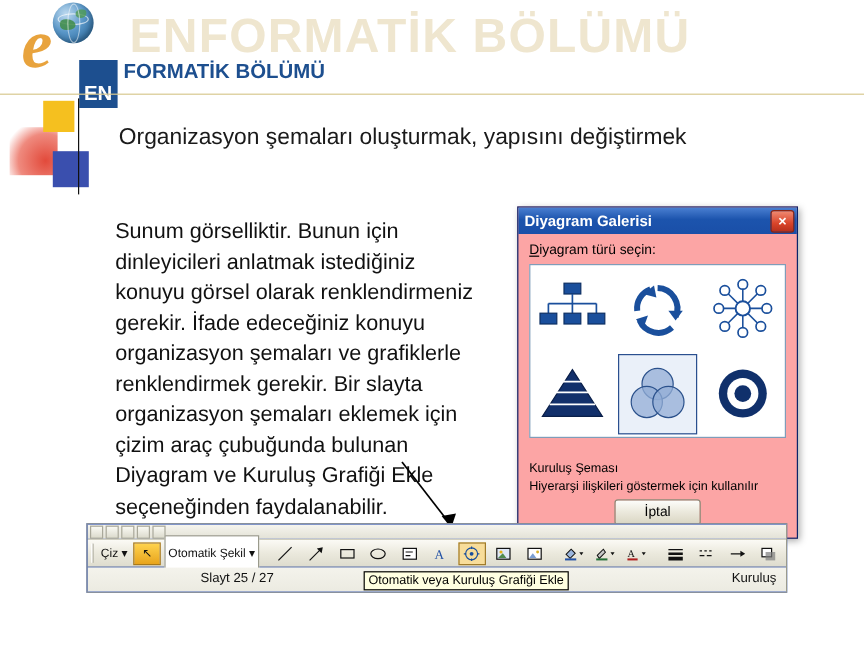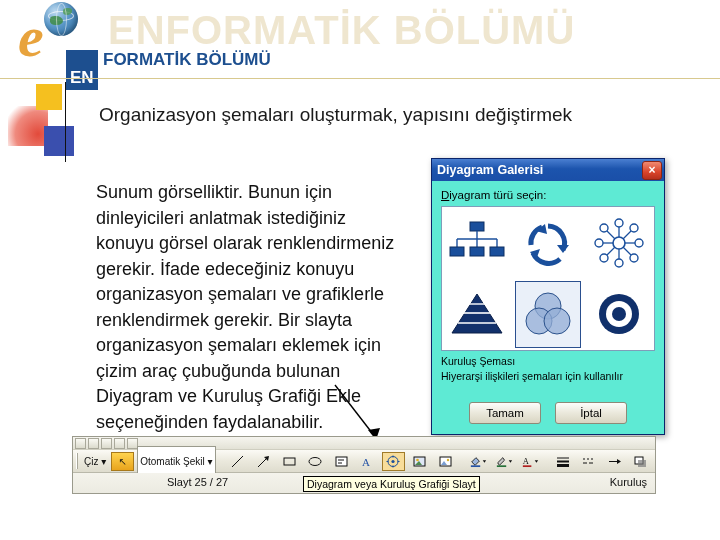--- a/index.html
+++ b/index.html
@@ -143,23 +143,23 @@
     left: 96px; top: 180px;
     width: 300px;
     font-size: 18px;
     line-height: 1.42;
     color: #111;
   }
 
   
   .dialog {
     position: absolute;
-    left: 431px; top: 158px;
+    left: 431px; top: 172px;
     width: 232px; height: 275px;
-    background: #5eead4;
+    background: #fca5a5;
     border: 1px solid #0a246a;
     box-shadow: 2px 2px 6px rgba(0,0,0,.35);
   }
   .dialog-title {
     height: 22px;
     background: linear-gradient(to bottom, #4a7fd1 0%, #1c54ad 45%, #1a4fa8 100%);
     display: flex; align-items: center;
     padding: 0 2px 0 5px;
   }
   .dialog-title-text {
@@ -194,21 +194,21 @@
     position: relative;
   }
   .cell.selected:after {
     content: "";
     position: absolute; left: 2px; top: 2px; right: 2px; bottom: 2px;
     border: 1px solid #2a4f8f;
     background: rgba(49,106,197,.10);
   }
   .cell svg { display: block; }
   .dialog-desc {
-    margin-top: 3px;
+    margin-top: 18px;
     font-size: 10.5px;
     color: #000;
     line-height: 1.45;
   }
   .dialog-desc .d1 { font-weight: normal; }
   .dialog-buttons {
     position: absolute;
     left: 0; bottom: 10px; width: 232px;
     display: flex; justify-content: center; gap: 14px;
   }
@@ -430,26 +430,25 @@
           <circle cx="25" cy="23" r="20" fill="#10306b"></circle>
           <circle cx="25" cy="23" r="13" fill="#ffffff"></circle>
           <circle cx="25" cy="23" r="7" fill="#10306b"></circle>
         </svg>
       </div>
 
     </div>
 
     <div class="dialog-desc">
       <div class="d1">Kuruluş Şeması</div>
-      <div>Hiyerarşi ilişkileri şemaları için kullanılır</div>
+      <div>Hiyerarşi ilişkileri göstermek için kullanılır</div>
     </div>
   </div>
 
   <div class="dialog-buttons">
-    <div class="dlg-btn">Tamam</div>
     <div class="dlg-btn">İptal</div>
   </div>
 </div>
 
 <svg class="arrow" width="70" height="70" viewBox="0 0 70 70">
   <line x1="5" y1="5" x2="46" y2="58" stroke="#000" stroke-width="1.4"></line>
   <polygon points="46,60 38,50 50,48" fill="#000"></polygon>
 </svg>
 
 <div class="pp-strip">
@@ -590,13 +589,13 @@
       
     </span>
   </div>
 
   <div class="pp-status">
     <span class="status-slide">Slayt 25 / 27</span>
     <span class="status-lang">Kuruluş</span>
   </div>
 </div>
 
-<div class="tooltip">Diyagram veya Kuruluş Grafiği Slayt</div>
+<div class="tooltip">Otomatik veya Kuruluş Grafiği Ekle</div>
 
 </body></html>

